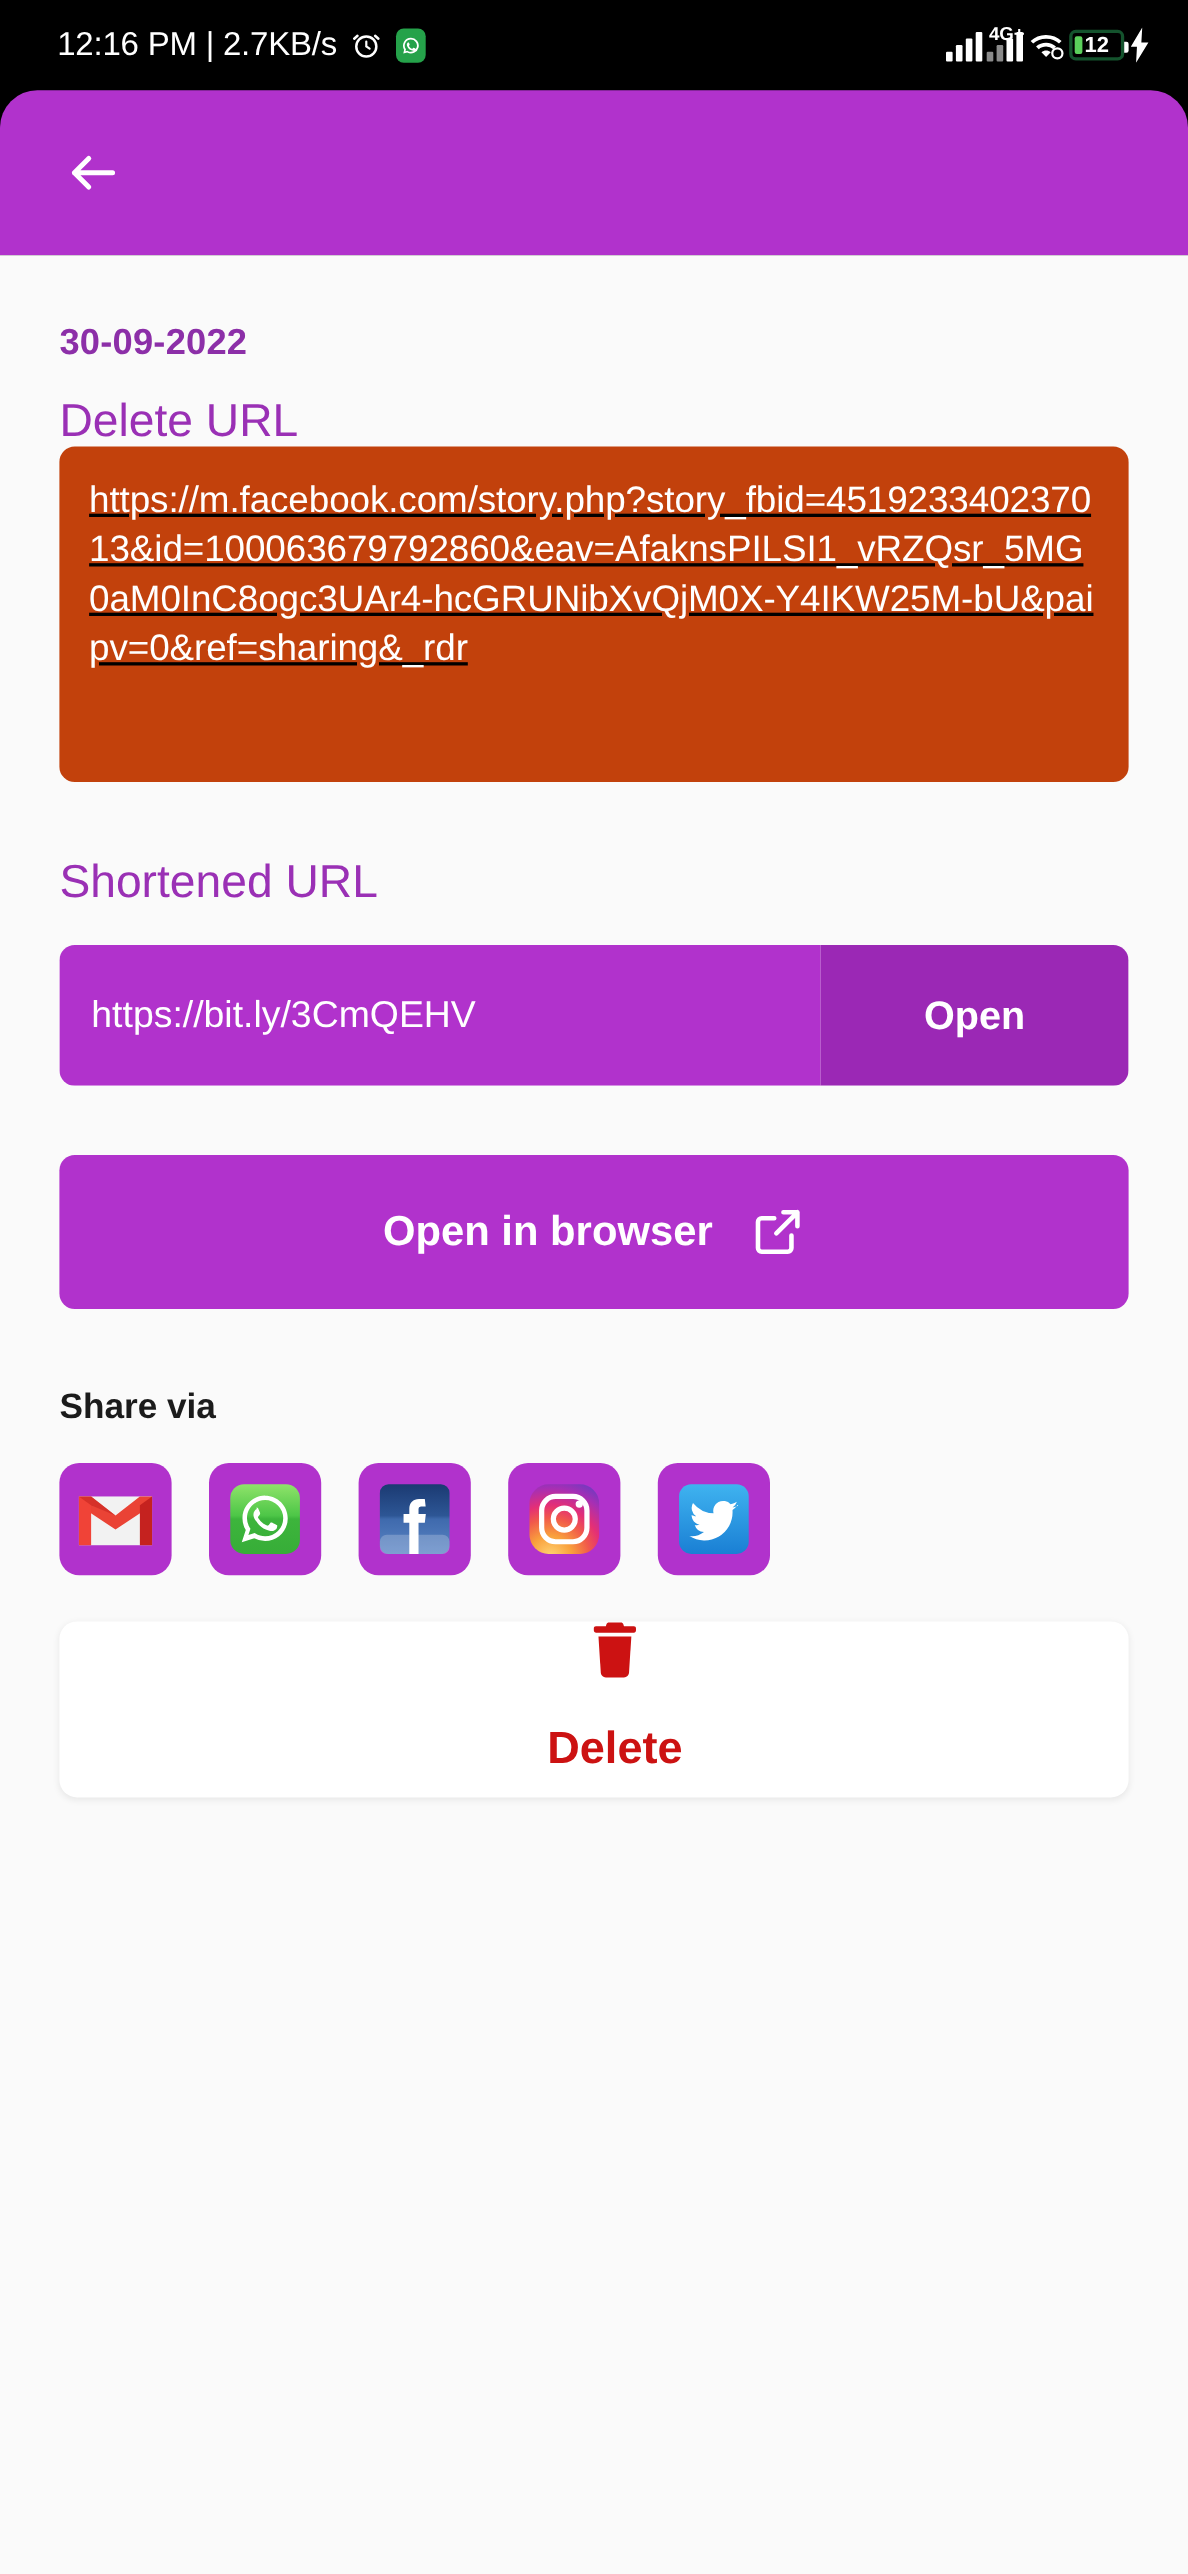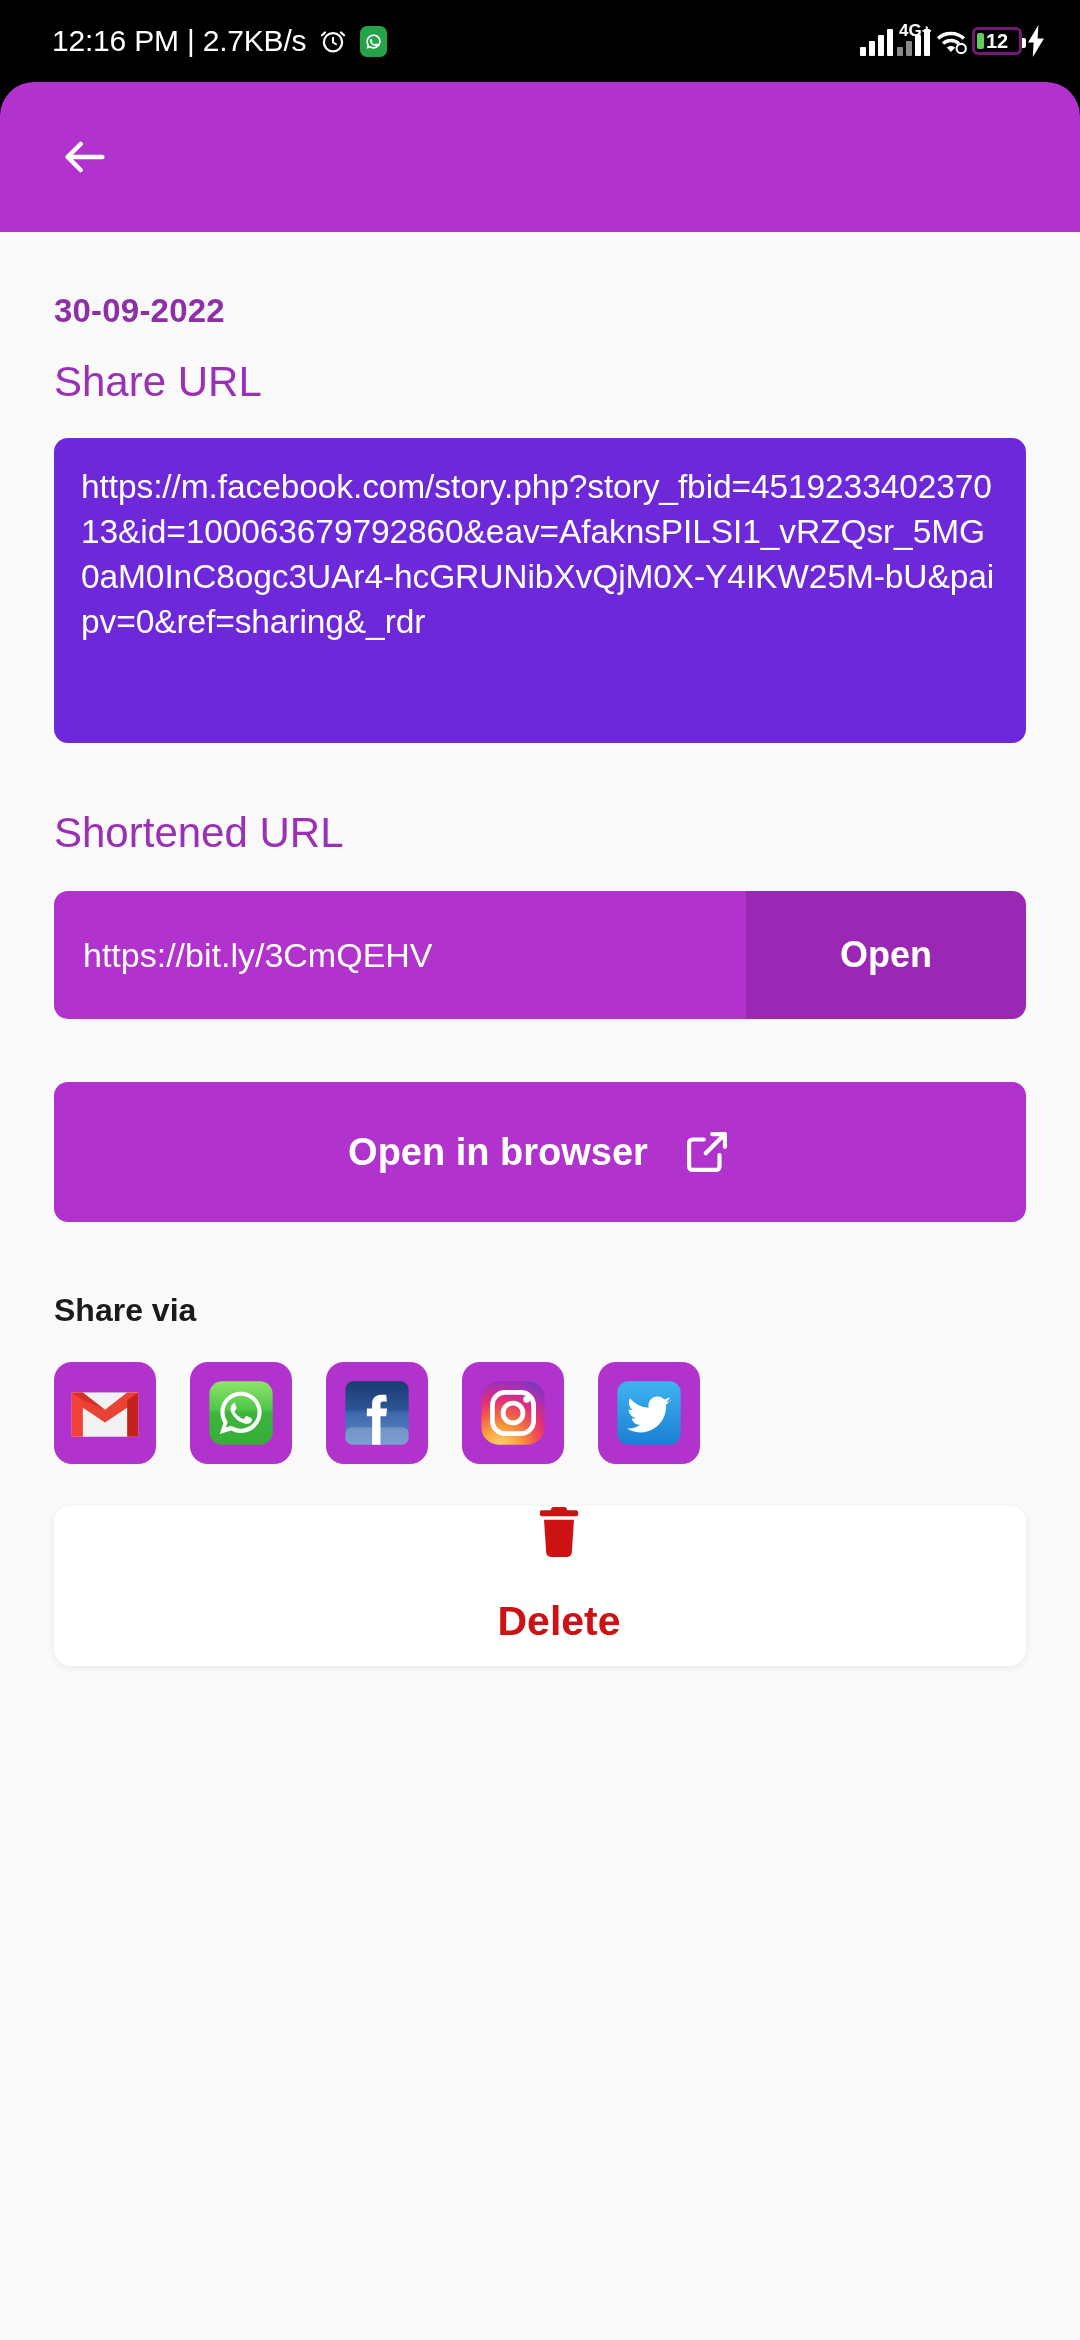--- a/index.html
+++ b/index.html
@@ -60,21 +60,21 @@
   .bars i:nth-child(3){height:21px;} .bars i:nth-child(4){height:27px;}
   .bars.dim i:nth-child(1){background:#8a8a8a;} .bars.dim i:nth-child(2){background:#8a8a8a;}
   .net-group { display:flex; align-items:flex-end; gap:4px; position:relative; }
   .net-label {
     color:#ffffff; font-size:17px; font-weight:700; line-height:1;
     position:absolute; top:-4px; left:2px; white-space:nowrap;
   }
   .wifi-ico { width:34px; height:30px; }
   .batt {
     width: 50px; height: 28px;
-    border: 3px solid #701a75;
+    border: 3px solid #14532d;
     border-radius: 6px;
     position: relative;
     display:flex; align-items:center;
     padding: 0 2px;
   }
   .batt::after {
     content:""; position:absolute; right:-7px; top:8px;
     width:4px; height:10px; background:#ffffff; border-radius:0 2px 2px 0;
   }
   .batt .fill { width: 7px; height: 16px; background:#5bd05b; border-radius:2px; }
@@ -120,25 +120,25 @@
     padding-top: 60px;
     letter-spacing: 0.2px;
   }
   .section-title {
     color: #9a30b5;
     font-size: 42px;
     font-weight: 400;
     margin-top: 28px;
   }
   .url-box {
-    margin-top: 32px;
-    background: #6d28d9;
+    background: #c2410c;
     border-radius: 14px;
     padding: 26px 27px 30px 27px;
     min-height: 305px;
+    text-decoration: underline;
   }
   .url-text {
     color: #ffffff;
     font-size: 33.5px;
     line-height: 45px;
     word-break: break-all;
     font-weight: 400;
     letter-spacing: -0.1px;
   }
   .section-title.shortened { margin-top: 66px; }
@@ -293,21 +293,21 @@
       <svg viewBox="0 0 24 24">
         <path d="M20 12H4M10 6l-6 6 6 6" fill="none" stroke="#ffffff" stroke-width="2.1" stroke-linecap="round" stroke-linejoin="round"></path>
       </svg>
     </div>
   </div>
 
   <div class="content">
 
     <div class="date">30-09-2022</div>
 
-    <div class="section-title">Share URL</div>
+    <div class="section-title">Delete URL</div>
 
     <div class="url-box">
       <div class="url-text">https://m.facebook.com/story.php?story_fbid=451923340237013&amp;id=100063679792860&amp;eav=AfaknsPILSI1_vRZQsr_5MG0aM0InC8ogc3UAr4-hcGRUNibXvQjM0X-Y4IKW25M-bU&amp;paipv=0&amp;ref=sharing&amp;_rdr</div>
     </div>
 
     <div class="section-title shortened">Shortened URL</div>
 
     <div class="short-row">
       <div class="short-url">
         <span>https://bit.ly/3CmQEHV</span>

